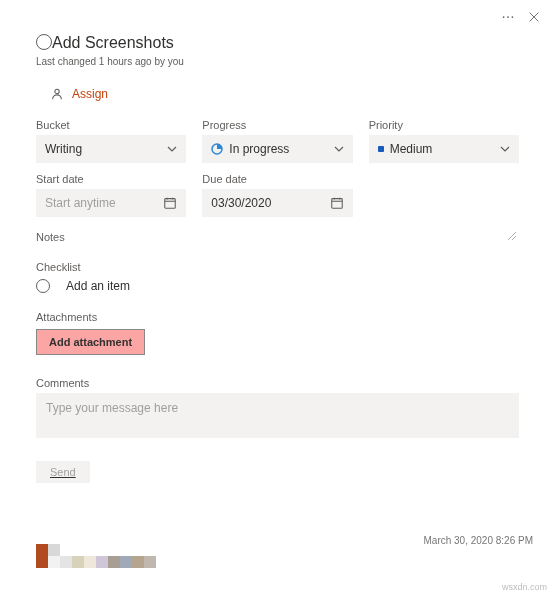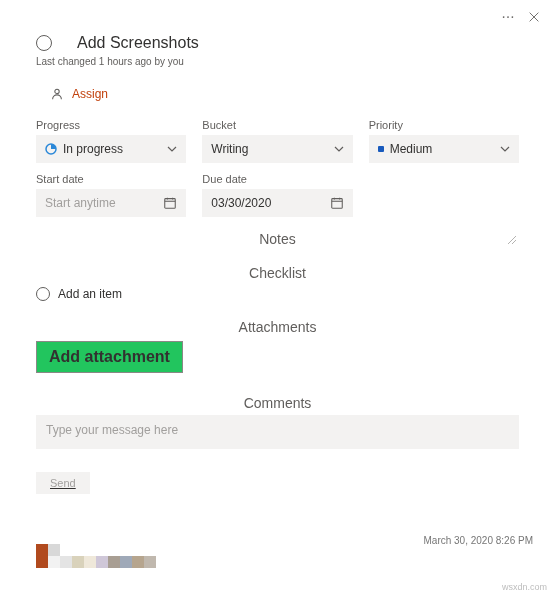--- a/index.html
+++ b/index.html
@@ -14,21 +14,21 @@
     position: relative;
   }
   .panel { padding: 34px 36px 0 36px; }
   .top-actions {
     position: absolute;
     top: 10px; right: 14px;
     display: flex; gap: 12px;
     align-items: center;
   }
   .top-actions .icon { width: 14px; height: 14px; color: #605e5c; cursor: pointer; }
-  .title-row { display: flex; align-items: center; gap: 25px; }
+  .title-row { display: flex; gap: 0; }
   .task-circle {
     width: 16px; height: 16px; border: 1.5px solid #605e5c; border-radius: 50%;
     flex-shrink: 0; cursor: pointer;
   }
   .task-title { font-size: 16px; font-weight: 400; color: #323130; }
   .subtitle { font-size: 10px; color: #605e5c; margin-top: 4px; margin-left: 0; }
   .assign-row {
     display: flex; align-items: center; gap: 8px;
     margin-top: 20px; margin-left: 14px;
     font-size: 12px; color: #c2410c; cursor: pointer;
@@ -51,44 +51,44 @@
     height: 28px; background: #f3f2f1; display: flex; align-items: center;
     padding: 8px 8px; justify-content: space-between; font-size: 12px;
     border: 1px solid #f3f2f1;
   }
   .dateinput input {
     border: none; background: transparent; font-size: 12px; color: #323130; width: 100%;
     outline: none; font-family: inherit;
   }
   .dateinput input::placeholder { color: #a19f9d; }
   .cal-icon { width: 14px; height: 14px; color: #605e5c; flex-shrink: 0; cursor:pointer;}
-  .section-label { font-size: 14px; color: #605e5c; margin-top: 14px; text-align: center; }
+  .section-label { font-size: 11px; color: #605e5c; margin-top: 14px; }
   .notes-box {
     margin-top: 4px; background: #f3f2f1; border: none; resize: none;
     width: 100%; height: 40px; padding: 8px 10px; font-size: 12px; font-family: inherit;
     color: #323130; position: relative;
   }
   .notes-wrap { position: relative; }
   .notes-box::placeholder { color: #a19f9d; }
   .resize-grip {
     position: absolute; right: 3px; bottom: 3px; width: 8px; height: 8px;
     color: #a19f9d; pointer-events: none;
   }
   .checklist-row {
-    display: flex; align-items: center; gap: 8px; margin-top: 6px; font-size: 12px; color: #323130;
+    display: flex; align-items: center; gap: 16px; margin-top: 6px; font-size: 12px; color: #323130;
     cursor: pointer;
   }
   .checklist-row .circle { width: 14px; height: 14px; border: 1.5px solid #605e5c; border-radius: 50%; }
   .attach-btn {
-    margin-top: 6px; border: 1px solid #8a8886; background: #22c55e; padding: 6px 12px;
-    font-size: 16px; font-weight: 600; cursor: pointer; font-family: inherit; color:#323130;
+    margin-top: 6px; border: 1px solid #8a8886; background: #fca5a5; padding: 6px 12px;
+    font-size: 11px; font-weight: 600; cursor: pointer; font-family: inherit; color:#323130;
   }
   .comments-box {
     margin-top: 4px; background: #f3f2f1; border: none; resize: none;
-    width: 100%; height: 34px; padding: 8px 10px; font-size: 12px; font-family: inherit;
+    width: 100%; height: 45px; padding: 8px 10px; font-size: 12px; font-family: inherit;
   }
   .comments-box::placeholder { color: #a19f9d; }
   .send-row { display: flex; justify-content: flex-start; margin-top: 20px; text-decoration: underline; }
   .send-btn {
     background: #f3f2f1; border: none; padding: 5px 14px; font-size: 11px; color: #a19f9d;
     font-family: inherit; cursor: pointer;
   }
   .timestamp {
     position: absolute; right: 22px; bottom: 54px; font-size: 10px; color: #767676;
   }
@@ -129,45 +129,45 @@
 
   <div class="assign-row">
     <svg viewBox="0 0 16 16" fill="none" stroke="currentColor" stroke-width="1.2">
         <circle cx="8" cy="5" r="2.5"></circle>
         <path d="M3 14c0-2.8 2.2-5 5-5s5 2.2 5 5"></path>
       </svg>
     <span>Assign</span>
   </div>
 
   <div class="fields">
+    <div class="field">
+      <span class="field-label">Bucket</span>
+      <div class="dropdown">
+        <span>Writing</span>
+        <svg class="chev" viewBox="0 0 10 10" fill="none" stroke="currentColor" stroke-width="1.2">
+            <polyline points="1,3 5,7 9,3"></polyline>
+          </svg>
+      </div>
+    </div>
     <div class="field">
       <span class="field-label">Progress</span>
       <div class="dropdown">
         <span class="left">
           <svg class="status-icon" viewBox="0 0 12 12">
               <circle cx="6" cy="6" r="5" fill="none" stroke="#2b88d8" stroke-width="1.5"></circle>
               <path d="M6 1 A5 5 0 0 1 11 6 L6 6 Z" fill="#2b88d8"></path>
             </svg>
           <span>In progress</span>
         </span>
         <svg class="chev" viewBox="0 0 10 10" fill="none" stroke="currentColor" stroke-width="1.2">
             <polyline points="1,3 5,7 9,3"></polyline>
           </svg>
       </div>
     </div>
     <div class="field">
-      <span class="field-label">Bucket</span>
-      <div class="dropdown">
-        <span>Writing</span>
-        <svg class="chev" viewBox="0 0 10 10" fill="none" stroke="currentColor" stroke-width="1.2">
-            <polyline points="1,3 5,7 9,3"></polyline>
-          </svg>
-      </div>
-    </div>
-    <div class="field">
       <span class="field-label">Priority</span>
       <div class="dropdown">
         <span class="left">
           <span class="priority-dot"></span>
           <span>Medium</span>
         </span>
         <svg class="chev" viewBox="0 0 10 10" fill="none" stroke="currentColor" stroke-width="1.2">
             <polyline points="1,3 5,7 9,3"></polyline>
           </svg>
       </div>

